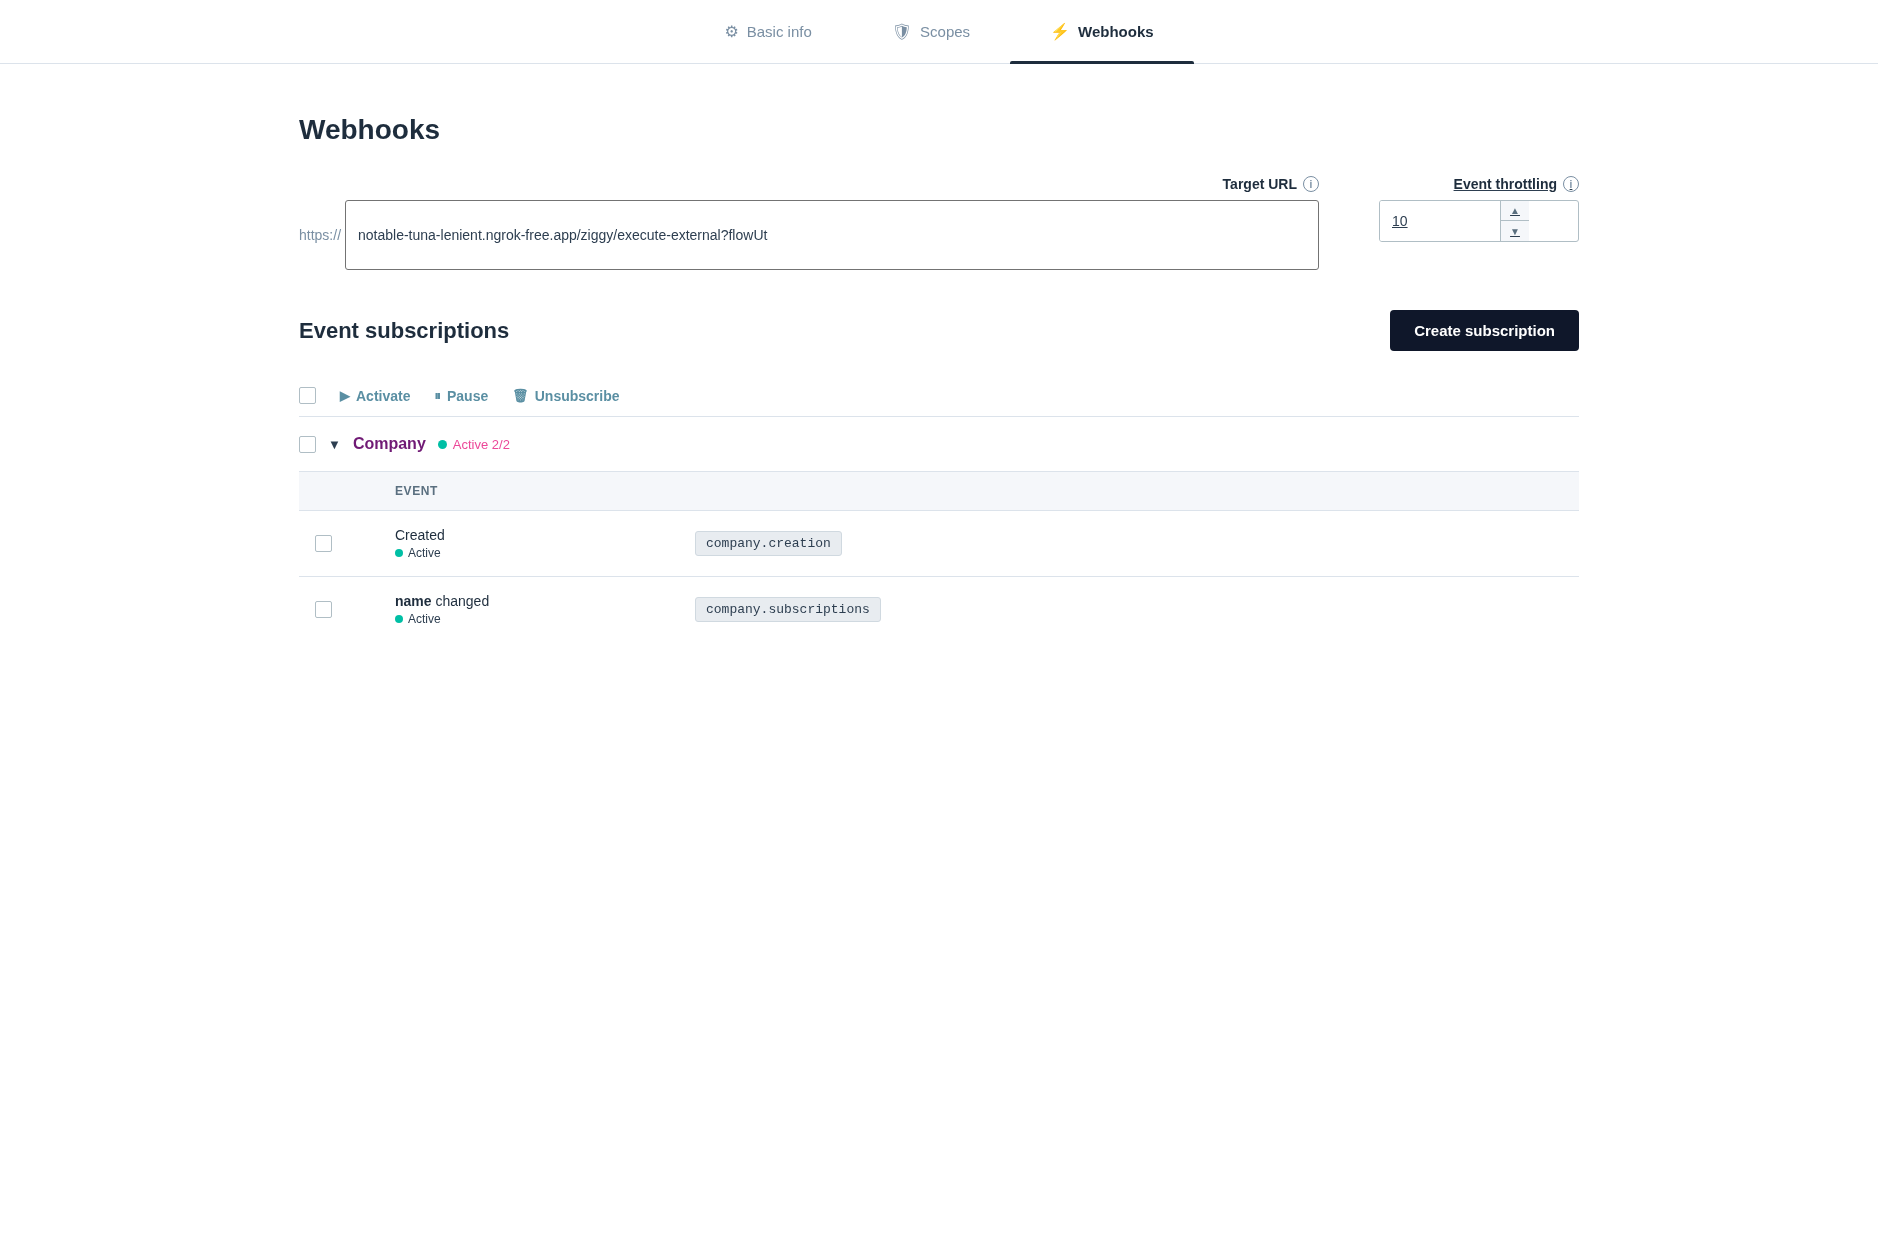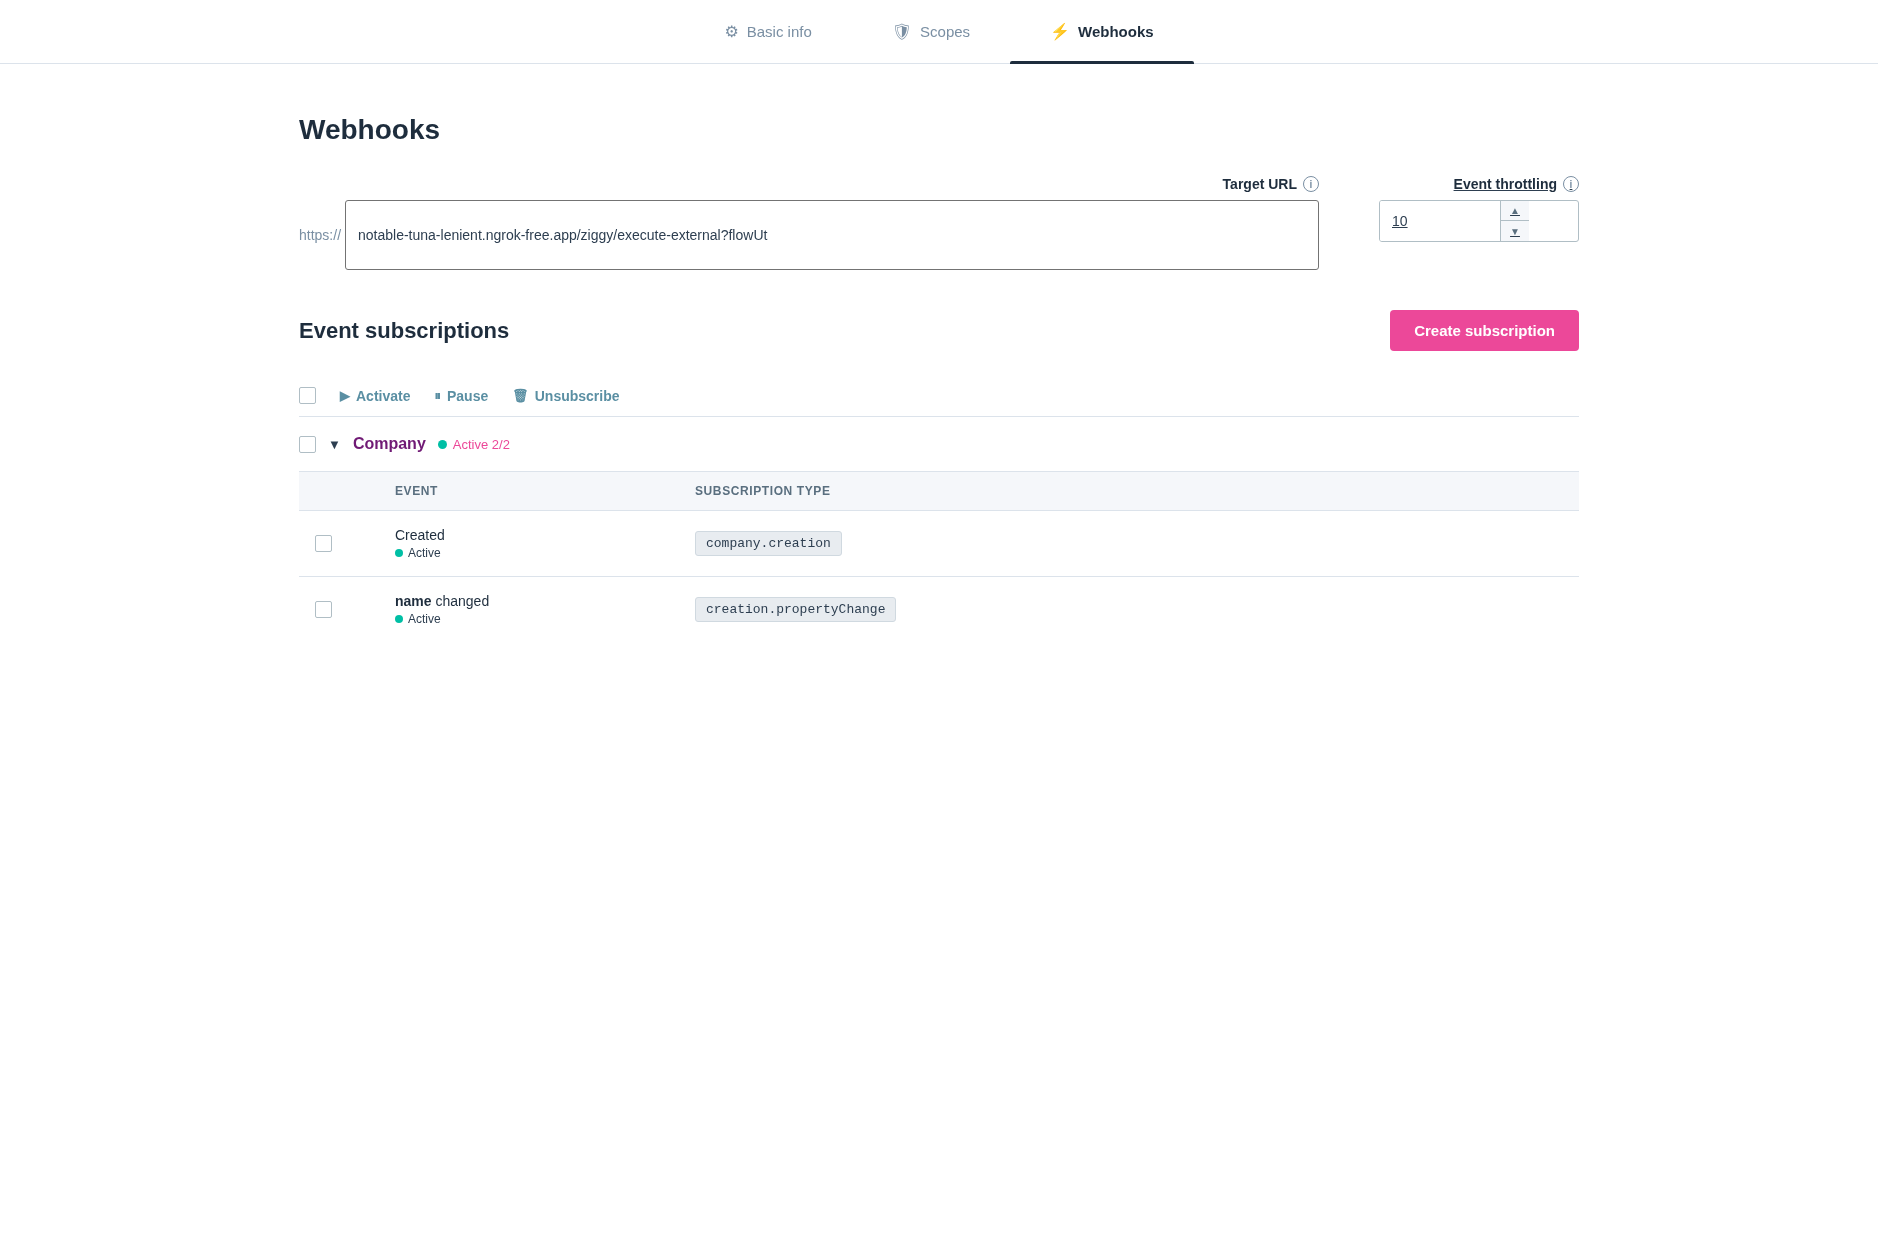--- a/index.html
+++ b/index.html
@@ -169,21 +169,21 @@
       align-items: center;
       justify-content: space-between;
       margin-bottom: 24px;
     }
     .section-title {
       font-size: 22px;
       font-weight: 700;
       color: #1e2d3d;
     }
     .create-btn {
-      background: #ec4899;
+      background: #0f172a;
       color: #fff;
       border: none;
       border-radius: 4px;
       padding: 12px 24px;
       font-size: 15px;
       font-weight: 700;
       cursor: pointer;
     }
 
     
@@ -409,21 +409,20 @@
     <div class="status-badge">
       <span class="status-dot"></span>
       <span>Active 2/2</span>
     </div>
   </div>
 
   <div class="events-table">
     <div class="table-header">
       <div></div>
       <div class="table-header-cell">EVENT</div>
-      <div class="table-header-cell">SUBSCRIPTION TYPE</div>
     </div>
 
     <div class="table-row">
       <div class="row-checkbox"></div>
       <div class="event-info">
         <span class="event-name">Created</span>
         <div class="event-status">
           <span class="event-dot"></span>
           <span>Active</span>
         </div>
@@ -438,18 +437,18 @@
       <div class="event-info">
         <span class="event-name">
           <strong>name</strong><span> changed</span>
         </span>
         <div class="event-status">
           <span class="event-dot"></span>
           <span>Active</span>
         </div>
       </div>
       <div>
-        <span class="subscription-type">creation.propertyChange</span>
+        <span class="subscription-type">company.subscriptions</span>
       </div>
     </div>
   </div>
 
 </div>
 
 </body></html>

